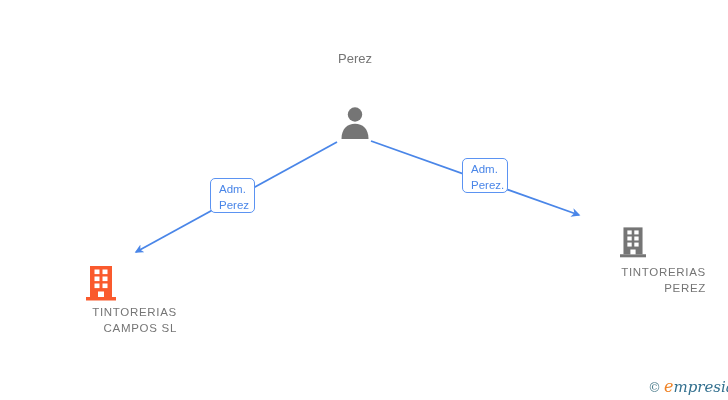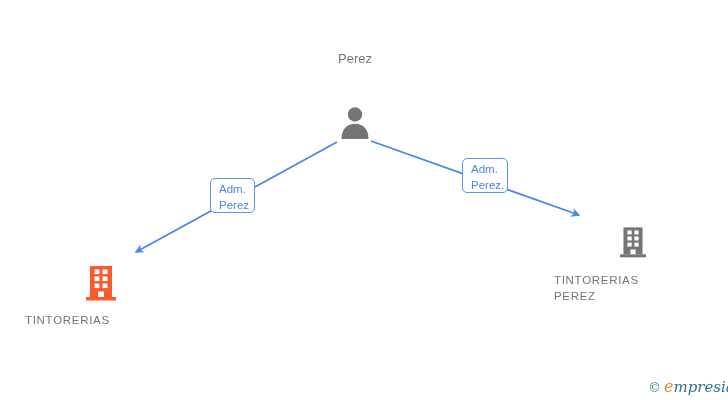--- a/index.html
+++ b/index.html
@@ -31,25 +31,24 @@
     border: 1.5px solid #5b93f2;
     border-radius: 5px;
     box-sizing: border-box;
     color: #4a86e8;
     font-size: 11.5px; line-height: 16px;
     padding: 2px 4px 1px 8px;
   }
   .edge-label.left  { left: 210px; top: 178px; width: 45px; height: 35px; }
   .edge-label.right { left: 462px; top: 158px; width: 46px; height: 35px; }
   .company-label {
-    text-align: left;
+    text-align: right;
     font-size: 11.5px; line-height: 16px;
     letter-spacing: 0.7px;
     color: #757575;
-    margin-top: 8px;
   }
   .company-label.left  { left: 25px;  top: 304px; width: 152px; }
   .company-label.right { left: 554px; top: 264px; width: 152px; }
   .watermark {
     left: 648px; top: 377px; width: 78px; height: 20px;
     font-family: "DejaVu Serif", serif;
     font-style: italic;
     white-space: nowrap;
     cursor: pointer;
   }
@@ -103,20 +102,21 @@
       <rect x="16.5" y="3.5" width="5" height="4.6"></rect>
       <rect x="8.5" y="10.5" width="5" height="4.6"></rect>
       <rect x="16.5" y="10.5" width="5" height="4.6"></rect>
       <rect x="8.5" y="17.5" width="5" height="4.6"></rect>
       <rect x="16.5" y="17.5" width="5" height="4.6"></rect>
       <rect x="12" y="25.5" width="6" height="5.5"></rect>
     </g>
   </svg>
   <div class="abs company-label left node">
     <div>TINTORERIAS</div>
+    <div>CAMPOS SL</div>
   </div>
 
   <svg class="abs node" style="left:620px; top:227px;" width="26" height="32" viewBox="0 0 30 36">
     <g fill="#757575">
       <rect x="4" y="0" width="22" height="31"></rect>
       <rect x="0" y="31" width="30" height="3.5"></rect>
     </g>
     <g fill="#ffffff">
       <rect x="8.5" y="3.5" width="5" height="4.6"></rect>
       <rect x="16.5" y="3.5" width="5" height="4.6"></rect>

